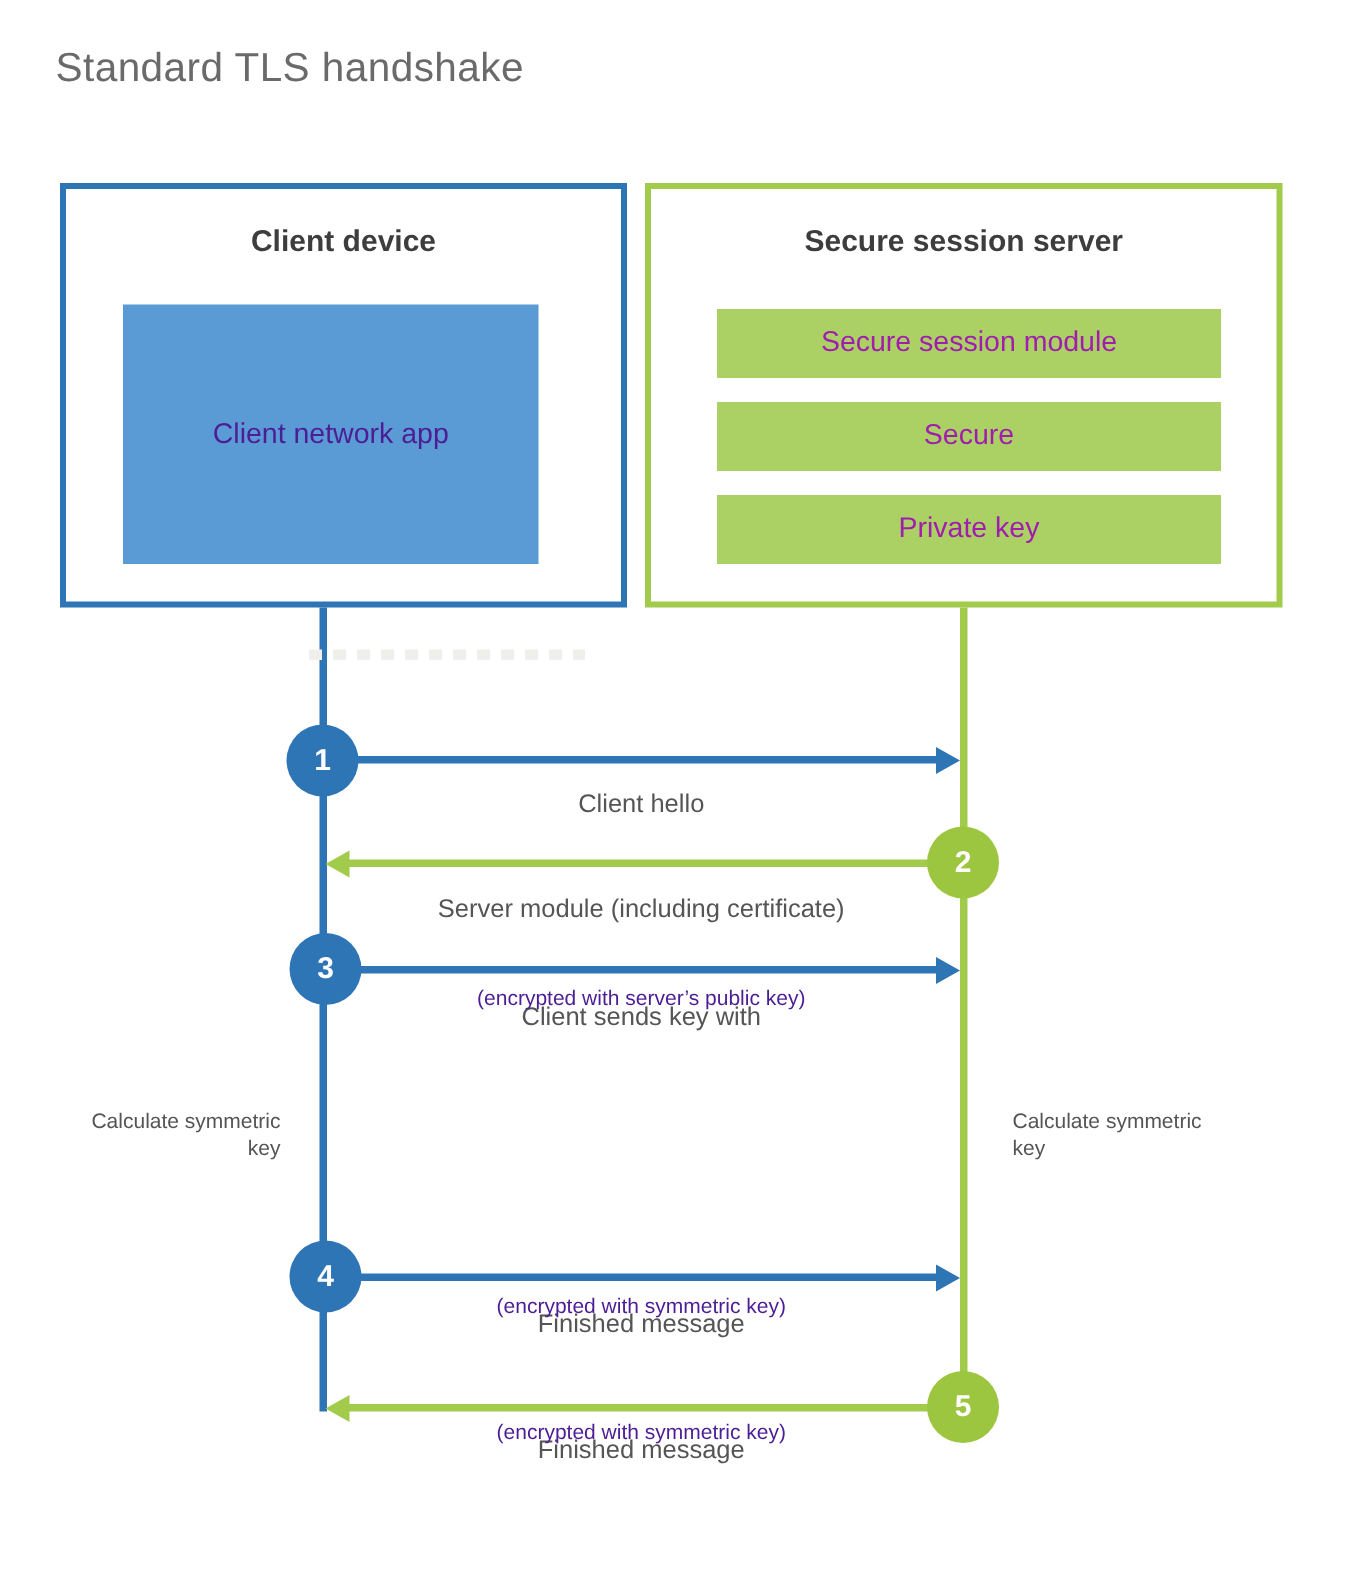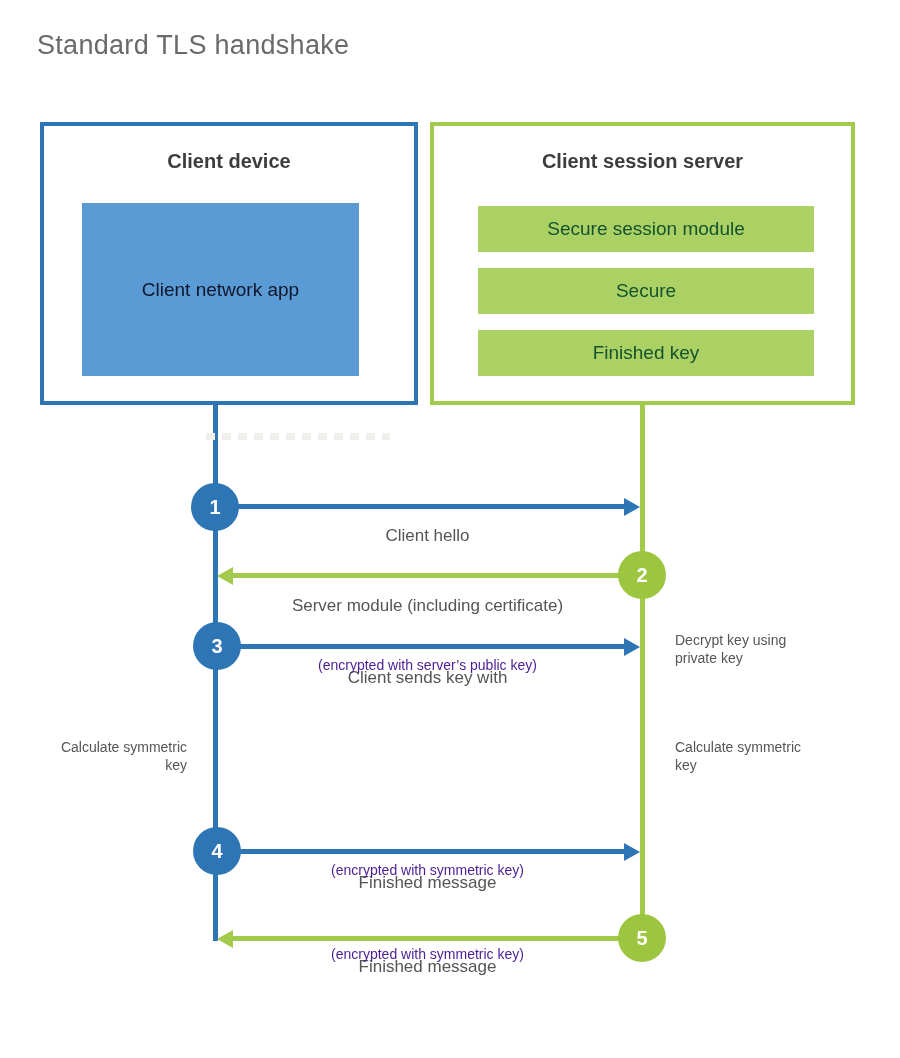--- a/index.html
+++ b/index.html
@@ -49,42 +49,42 @@
     font-weight: 700;
     color: #3d3d3d;
   }
   .client-app {
     position: absolute;
     left: 38px;
     top: 77px;
     width: 277px;
     height: 173px;
     background: #5b9bd5;
-    color: #0f172a;
+    color: #4c1d95;
     font-size: 19px;
     line-height: 1.45;
     display: flex;
     align-items: center;
     justify-content: center;
     text-align: center;
     padding: 0 48px;
   }
   .server-modules {
     position: absolute;
     left: 44px;
     top: 80px;
     width: 336px;
     display: flex;
     flex-direction: column;
     gap: 16px;
   }
   .server-bar {
     height: 46px;
     background: #abd164;
-    color: #14532d;
+    color: #a21caf;
     font-size: 19px;
     display: flex;
     align-items: center;
     justify-content: center;
     text-align: left;
   }
   
   .lifeline { position: absolute; width: 5px; }
   .lifeline.blue  { left: 213px; top: 405px; height: 536px; background: #2e75b6; }
   .lifeline.green { left: 640px; top: 405px; height: 533px; background: #a2cb4b; }
@@ -153,25 +153,25 @@
 <div class="canvas">
 
   <div class="page-title">Standard TLS handshake</div>
 
   <div class="actor-box client-box">
     <div class="actor-title">Client device</div>
     <div class="client-app">Client network app</div>
   </div>
 
   <div class="actor-box server-box">
-    <div class="actor-title">Client session server</div>
+    <div class="actor-title">Secure session server</div>
     <div class="server-modules">
       <div class="server-bar">Secure session module</div>
       <div class="server-bar">Secure</div>
-      <div class="server-bar">Finished key</div>
+      <div class="server-bar">Private key</div>
     </div>
   </div>
 
   <div class="lifeline blue"></div>
   <div class="lifeline green"></div>
   <div class="faint-dashes"></div>
 
   <div class="msg-label" style="top:478px">Client hello</div>
   <div class="arrow-shaft blue" style="left:215px; top:504px; width:410px;"></div>
   <div class="arrow-head right blue" style="left:624px; top:498px;"></div>
@@ -180,21 +180,20 @@
   <div class="msg-label" style="top:548px">Server module (including certificate)</div>
   <div class="arrow-shaft green" style="left:232px; top:573px; width:410px;"></div>
   <div class="arrow-head left green" style="left:217px; top:567px;"></div>
   <div class="step-circle green" style="left:618px; top:551px;">2</div>
 
   <div class="msg-label" style="top:620px">Client sends key with</div>
   <div class="arrow-shaft blue" style="left:215px; top:644px; width:410px;"></div>
   <div class="arrow-head right blue" style="left:624px; top:638px;"></div>
   <div class="step-circle blue" style="left:193px; top:622px;">3</div>
   <div class="msg-sublabel" style="top:657px">(encrypted with server’s public key)</div>
-  <div class="side-note note-right" style="top:632px">Decrypt key using private key</div>
 
   <div class="side-note note-left" style="top:739px">Calculate symmetric key</div>
   <div class="side-note note-right" style="top:739px">Calculate symmetric key</div>
 
   <div class="msg-label" style="top:825px">Finished message</div>
   <div class="arrow-shaft blue" style="left:215px; top:849px; width:410px;"></div>
   <div class="arrow-head right blue" style="left:624px; top:843px;"></div>
   <div class="step-circle blue" style="left:193px; top:827px;">4</div>
   <div class="msg-sublabel" style="top:862px">(encrypted with symmetric key)</div>
 

